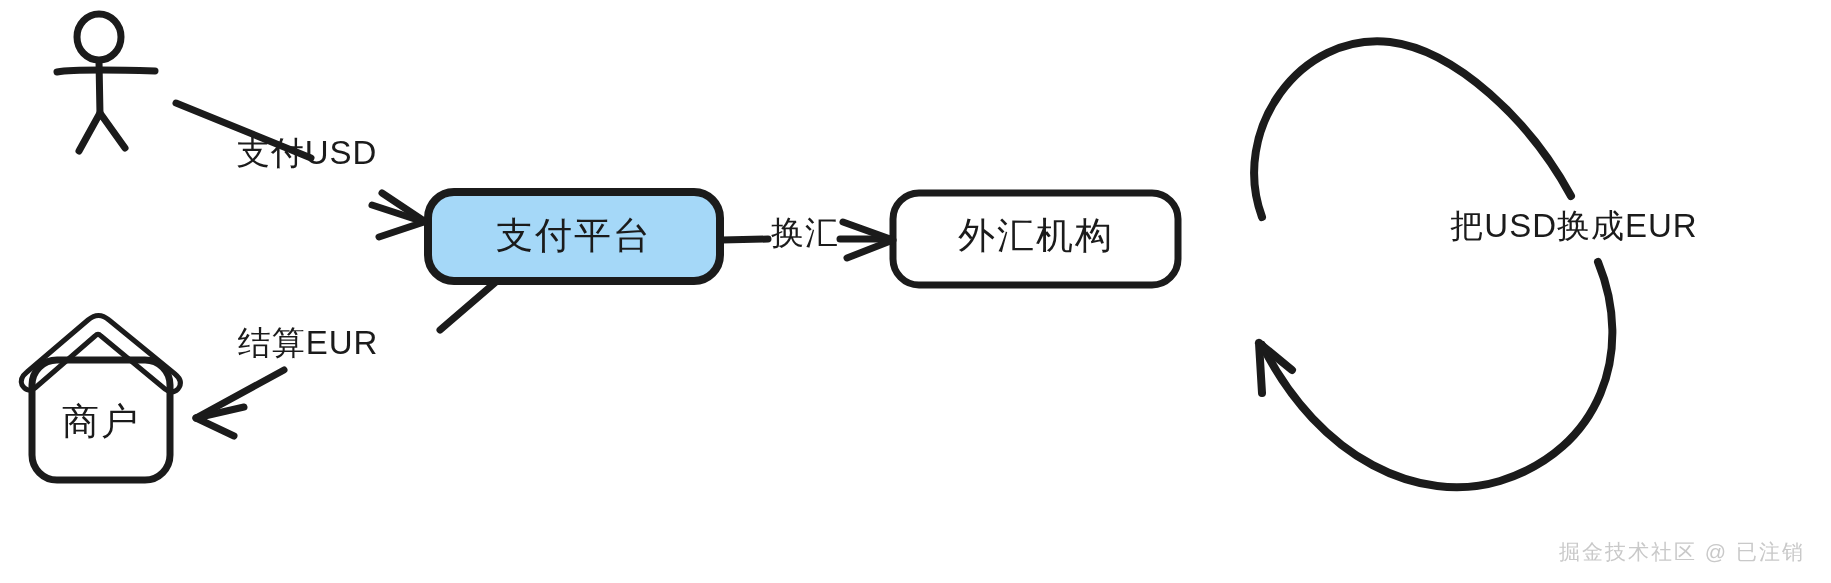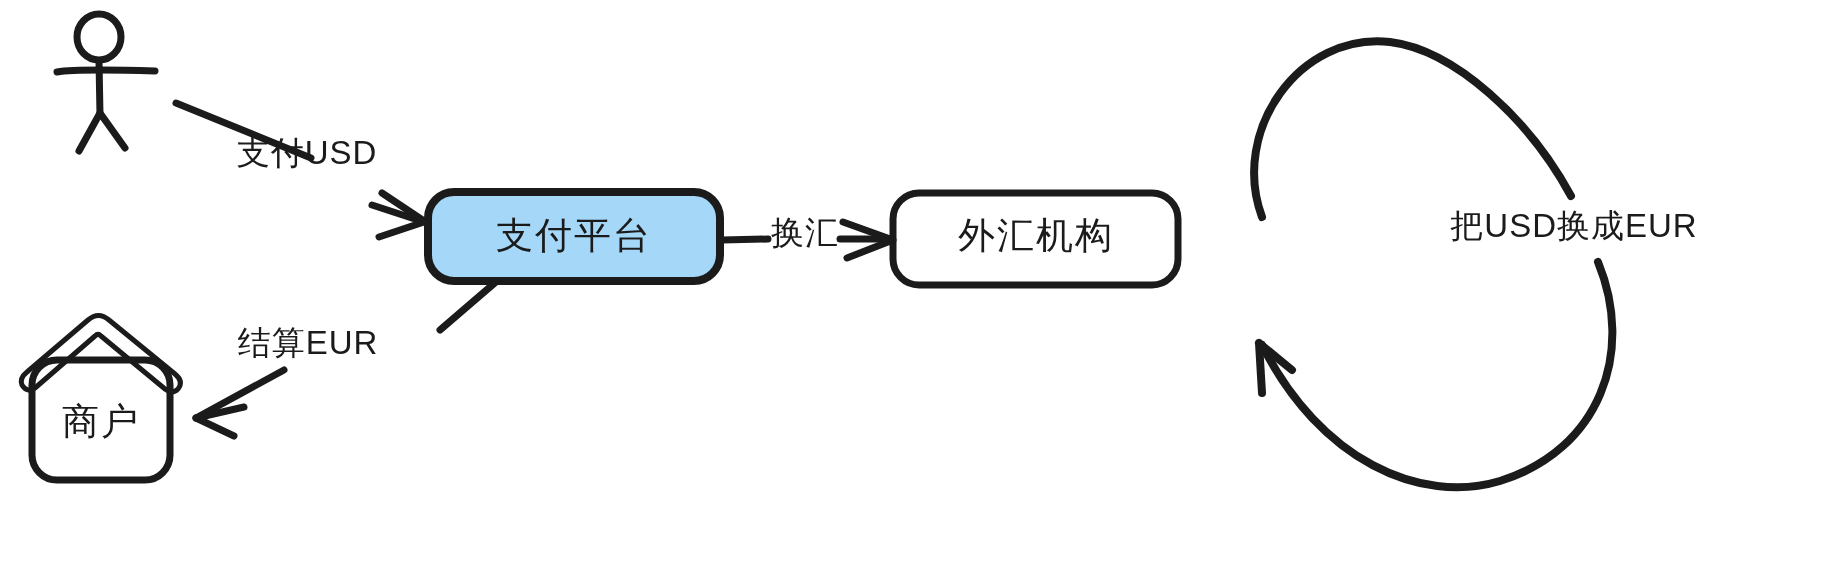--- a/index.html
+++ b/index.html
@@ -128,14 +128,15 @@
       <path class="stroke" d="M1262,217 C1230,130 1300,32 1390,42 C1455,50 1530,120 1571,196" stroke-width="8"></path>
 
       <path class="stroke" d="M1598,262 C1635,352 1600,450 1500,481 C1420,505 1320,460 1262,345" stroke-width="8"></path>
 
       <path class="stroke" d="M1259,343 L1262,393 M1259,343 L1292,370" stroke-width="8"></path>
       <text class="edge-label" x="1574" y="228">把USD换成EUR</text>
     </g>
 
   </svg>
 
+  <div class="watermark">掘金技术社区 @ 已注销</div>
 
 </div>
 
 </body></html>

